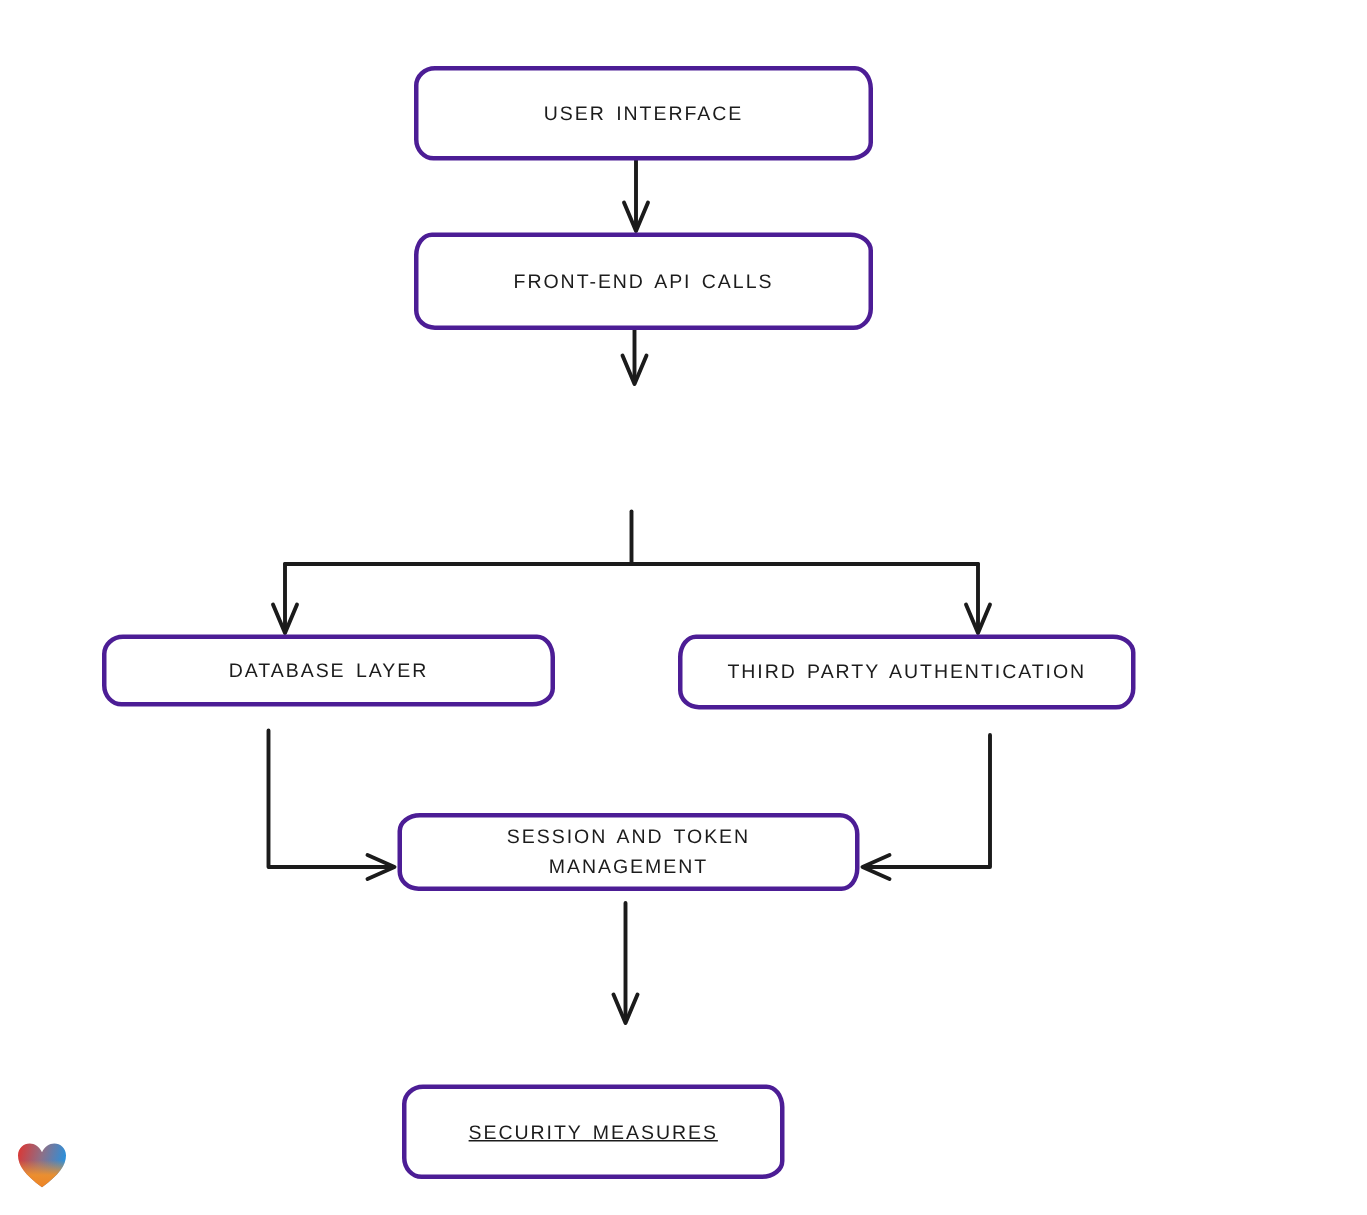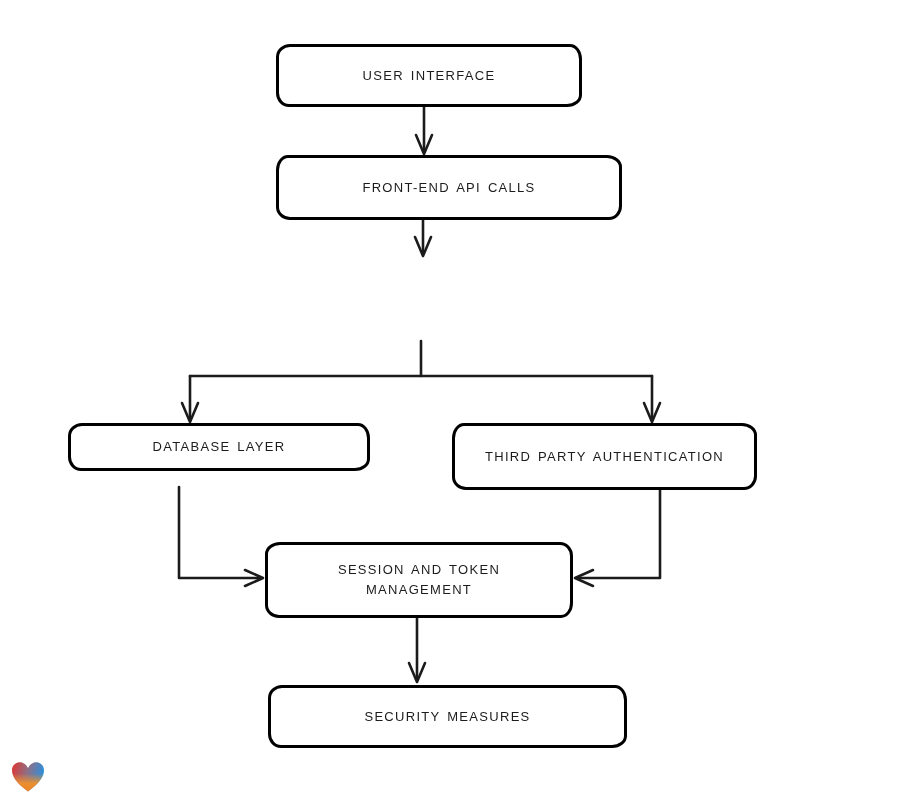--- a/index.html
+++ b/index.html
@@ -17,43 +17,43 @@
   }
   .edges {
     position: absolute;
     left: 0;
     top: 0;
   }
   .node {
     position: absolute;
     box-sizing: border-box;
     background: #ffffff;
-    border: 3px solid #000000;
+    border: 3px solid #4c1d95;
     display: flex;
     align-items: center;
     justify-content: center;
     text-align: center;
     color: #1c1c1c;
     font-size: 13px;
     letter-spacing: 1.3px;
     line-height: 20px;
     word-spacing: 2px;
   }
   
   .r1 { border-radius: 14px 12px 15px 13px / 13px 15px 12px 14px; }
   .r2 { border-radius: 12px 15px 13px 14px / 15px 12px 14px 13px; }
   .r3 { border-radius: 15px 13px 12px 14px / 12px 14px 15px 13px; }
 
   #node-0 { left: 276px; top: 44px;  width: 306px; height: 63px; }
-  #node-1 { left: 276px; top: 155px; width: 346px; height: 65px; }
+  #node-1 { left: 276px; top: 155px; width: 306px; height: 65px; }
   #node-2 { left: 275px; top: 257px; width: 304px; height: 84px; padding: 0 30px; }
   #node-3 { left: 68px;  top: 423px; width: 302px; height: 48px; }
-  #node-4 { left: 452px; top: 423px; width: 305px; height: 67px; }
-  #node-5 { left: 265px; top: 542px; width: 308px; height: 76px; padding: 0 55px; }
-  #node-6 { left: 268px; top: 685px; width: 359px; height: 63px; }
+  #node-4 { left: 452px; top: 423px; width: 305px; height: 50px; }
+  #node-5 { left: 265px; top: 542px; width: 308px; height: 52px; padding: 0 55px; }
+  #node-6 { left: 268px; top: 723px; width: 255px; height: 63px; text-decoration: underline; }
 
   .logo {
     position: absolute;
     left: 10px;
     top: 760px;
     width: 36px;
     height: 34px;
   }
 </style>
 </head>

